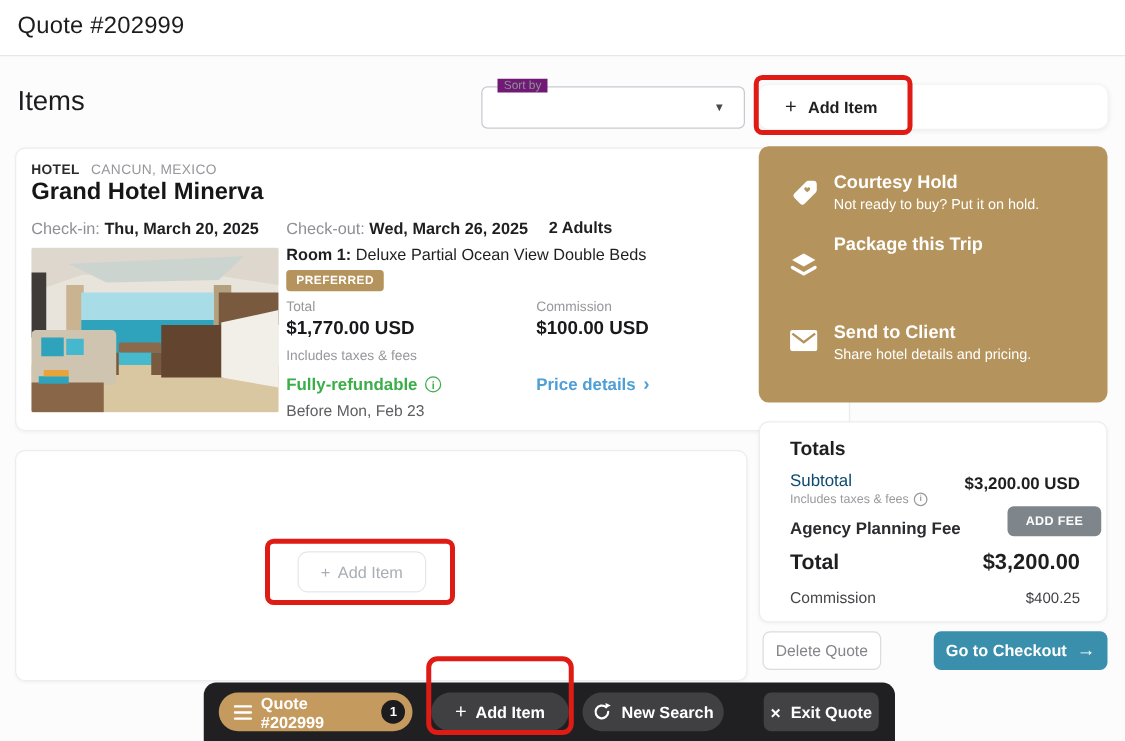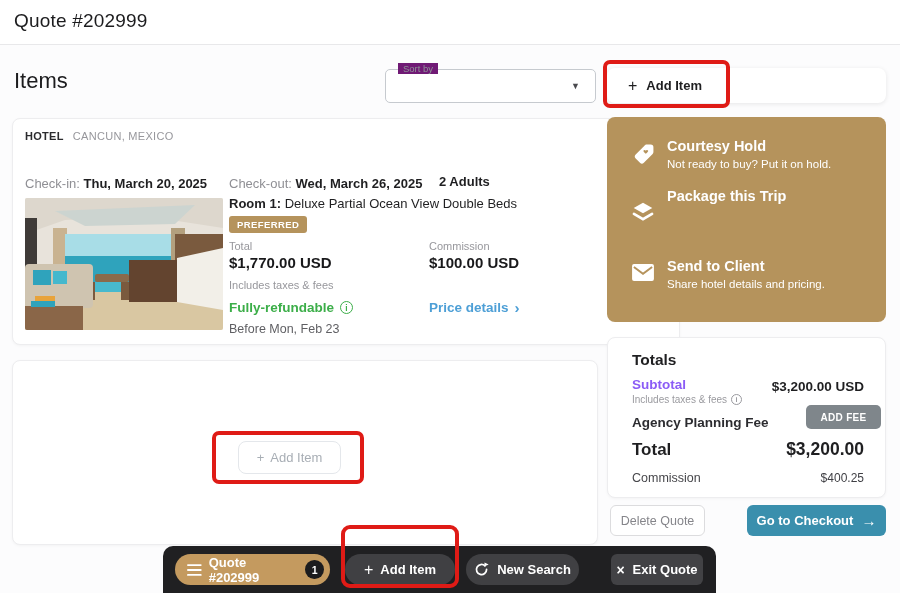--- a/index.html
+++ b/index.html
@@ -85,21 +85,21 @@
     background:#b5935c; border-radius:8px; }
   .promo-row { position:absolute; left:0; width:279px; cursor:pointer; }
   .promo-icon { position:absolute; left:25px; }
   .promo-text { position:absolute; left:60px; width:205px; }
   .promo-title { font-size:14.5px; font-weight:700; color:#fff; }
   .promo-sub { font-size:11.5px; color:#fff; margin-top:3px; line-height:1.3; }
 
   
   .totals-panel { left:607px; top:337px; width:279px; height:161px; }
   .totals-heading { position:absolute; left:24px; top:13px; font-size:15.5px; font-weight:700; }
-  .subtotal-label { position:absolute; left:24px; top:39px; font-size:13.5px; font-weight:700; color:#8b5cf6; }
+  .subtotal-label { position:absolute; left:24px; top:39px; font-size:13.5px; font-weight:400; color:#0c4a6e; }
   .subtotal-note { position:absolute; left:24px; top:56px; font-size:10px; color:#9a9a9f;
     display:flex; align-items:center; gap:4px; }
   .subtotal-note .info-circle { width:11px; height:11px; font-size:7px; border-width:1.1px; }
   .subtotal-value { position:absolute; right:21px; top:41px; font-size:13.5px; font-weight:600; }
   .fee-label { position:absolute; left:24px; top:77px; font-size:13.5px; font-weight:600; color:#2c2c30; }
   .add-fee-btn { position:absolute; left:198px; top:67px; width:75px; height:24px;
     background:#7f868b; border:none; border-radius:5px; color:#fff; font-size:10px;
     font-weight:700; letter-spacing:.3px; cursor:pointer; font-family:inherit; }
   .total-label { position:absolute; left:24px; top:102px; font-size:17px; font-weight:700; }
   .total-value { position:absolute; right:21px; top:101px; font-size:17.5px; font-weight:700; }
@@ -159,20 +159,21 @@
     <span class="type-label">HOTEL</span>
     <span class="type-location">CANCUN, MEXICO</span>
   </div>
   <div class="trash-btn">
     <svg width="15" height="17" viewBox="0 0 14 16">
       <rect x="2" y="4.6" width="10" height="10.6" rx="1.2" fill="#a2a8ae"></rect>
       <rect x="0.8" y="2.4" width="12.4" height="1.7" rx="0.8" fill="#a2a8ae"></rect>
       <rect x="4.8" y="0.8" width="4.4" height="2" rx="0.8" fill="#a2a8ae"></rect>
     </svg>
   </div>
+  <div class="hotel-name">Grand Hotel Minerva</div>
 
   <div class="checkin">
     <span class="date-label">Check-in: </span><span class="date-value">Thu, March 20, 2025</span>
   </div>
   <div class="checkout">
     <span class="date-label">Check-out: </span><span class="date-value">Wed, March 26, 2025</span>
   </div>
   <div class="adults">2 Adults</div>
 
   <div class="hotel-photo">

